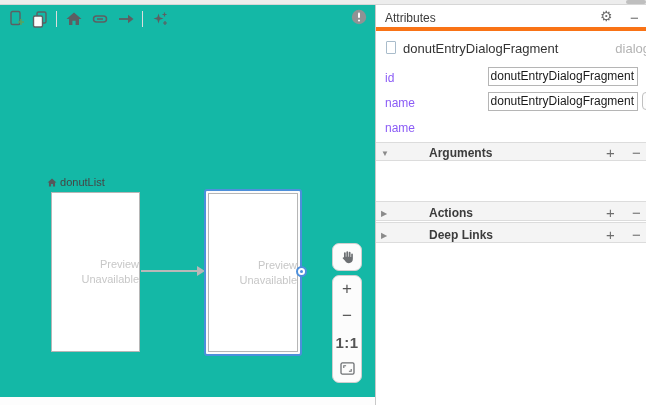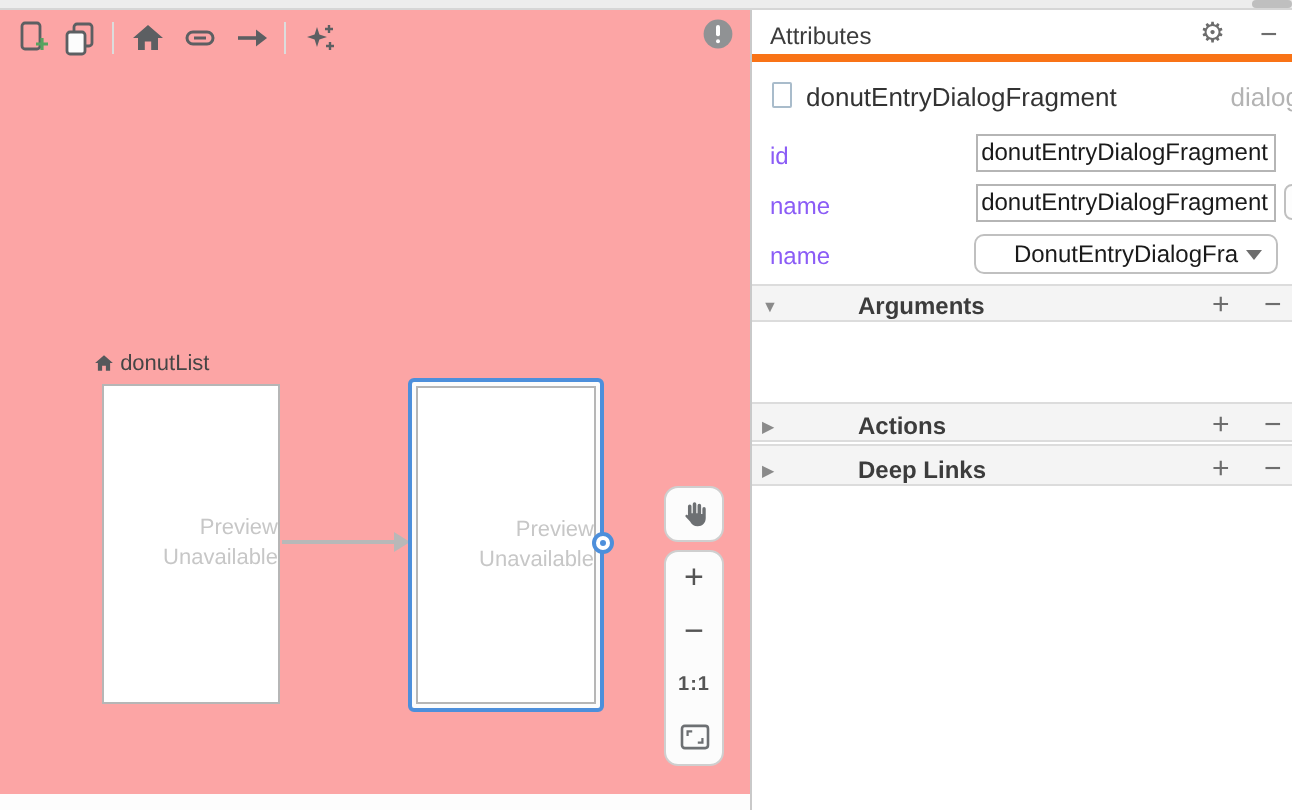--- a/index.html
+++ b/index.html
@@ -6,21 +6,21 @@
   html,body { width:646px; height:405px; overflow:hidden; }
   body { font-family:"Liberation Sans", sans-serif; background:#fdfdfd; position:relative; }
 
   .top-strip { position:absolute; left:0; top:0; width:646px; height:5px;
     background:#ededed; border-bottom:1px solid #d6d6d6; z-index:6; }
   .scroll-thumb { position:absolute; left:626px; top:0; width:20px; height:4px;
     background:#bfbfbf; border-radius:2px; }
 
   
   .canvas-pane { position:absolute; left:0; top:5px; width:375px; height:392px;
-    background:#fca5a5; overflow:hidden; }
+    background:#14b8a6; overflow:hidden; }
   .toolbar { position:absolute; left:0; top:0; width:375px; height:28px; }
   .tb-icon { position:absolute; top:5px; width:18px; height:18px; cursor:pointer; }
   .tb-sep { position:absolute; top:6px; width:1px; height:16px; background:#dcdcdc; }
 
   .frag { position:absolute; background:#fff; border:1px solid #b6b6b6; }
   .frag-title { position:absolute; font-size:11px; color:#454545; white-space:nowrap; }
   .frag-sel-wrap { position:absolute; border:2px solid #4d8fdb; border-radius:3px; padding:2px; background:#fcfcfc; }
   .frag-sel-inner { width:100%; height:100%; background:#fff; border:1px solid #b6b6b6; position:relative; }
   .preview-txt { position:absolute; left:0; right:0; top:50%; transform:translateY(-50%);
     text-align:right; color:#c7c7c7; font-size:11px; line-height:15px; }
@@ -32,21 +32,21 @@
     border:2px solid #4d8fdb; background:#fff; }
   .connector i { position:absolute; left:2px; top:2px; width:3px; height:3px; border-radius:50%; background:#4d8fdb; display:block; }
 
   .pan-btn { position:absolute; left:332px; top:238px; width:30px; height:28px;
     border:1px solid #cfcfcf; border-radius:7px; background:#fcfcfc; display:flex; align-items:center; justify-content:center; cursor:pointer; }
   .zoom-group { position:absolute; left:332px; top:270px; width:30px; height:108px;
     border:1px solid #cfcfcf; border-radius:7px; background:#fcfcfc; display:flex; flex-direction:column; }
   .zg-item { flex:1; display:flex; align-items:center; justify-content:center;
     color:#555; cursor:pointer; }
   .zg-plusminus { font-size:17px; color:#555; }
-  .zg-ratio { font-size:10px; font-weight:bold; color:#555; letter-spacing:0.5px; }
+  .zg-ratio { font-size:15px; font-weight:bold; color:#555; letter-spacing:0.5px; }
 
   .v-divider { position:absolute; left:375px; top:5px; width:1px; height:400px; background:#c9c9c9; z-index:5; }
 
   
   .attr-panel { position:absolute; left:376px; top:5px; width:270px; height:400px;
     background:#fff; overflow:hidden; }
   .attr-header { position:absolute; left:0; top:0; width:270px; height:26px;
     border-bottom:4px solid #f97316; }
   .attr-title { position:absolute; left:9px; top:6px; font-size:12px; color:#3c3c3c; }
   .gear { position:absolute; left:224px; top:3px; font-size:14px; color:#6d6d6d; cursor:pointer; }
@@ -204,24 +204,20 @@
   </div>
 
   <span class="field-label" style="top:66px;">id</span>
   <div class="field-input" style="top:62px;">donutEntryDialogFragment</div>
 
   <span class="field-label" style="top:91px;">name</span>
   <div class="field-input" style="top:87px;">donutEntryDialogFragment</div>
   <div class="mini-btn" style="top:87px;"></div>
 
   <span class="field-label" style="top:116px;">name</span>
-  <div class="combo">
-    <span>DonutEntryDialogFra</span>
-    <span class="combo-arrow"></span>
-  </div>
 
   <div class="section-band" style="top:137px; height:19px;">
     <span class="section-tri" style="top:6px;">▼</span>
     <span class="section-label" style="top:3px;">Arguments</span>
     <span class="section-plus" style="top:1px;">+</span>
     <span class="section-minus" style="top:1px;">−</span>
   </div>
 
   <div class="section-band" style="top:196px; height:20px;">
     <span class="section-tri" style="top:7px;">▶</span>

